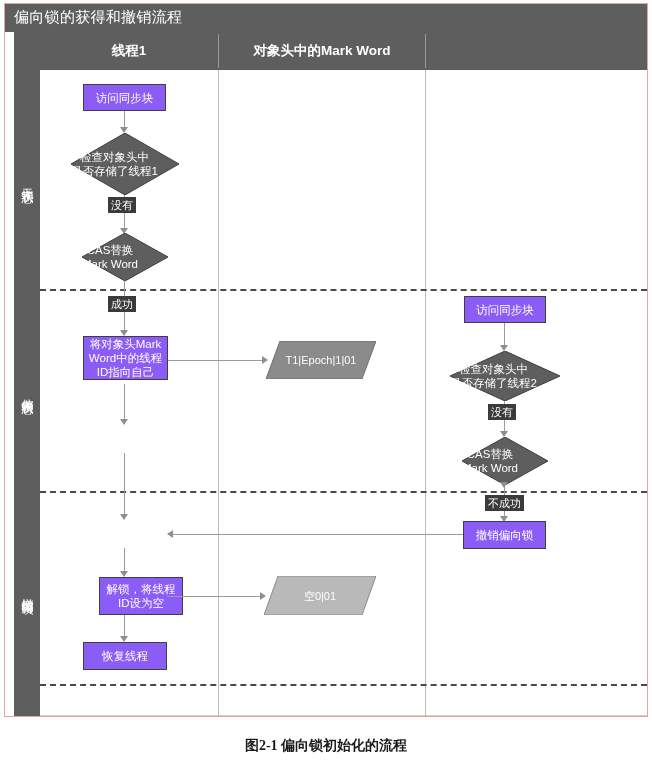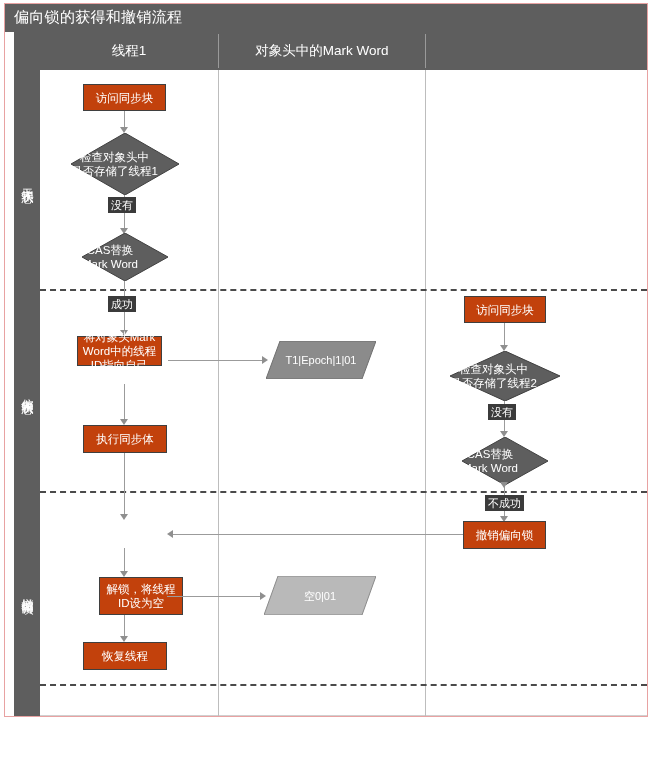--- a/index.html
+++ b/index.html
@@ -15,32 +15,32 @@
 
   
   #leftband{position:absolute;left:14px;top:32px;width:26px;height:684px;background:#5e5e5e;}
   .vlabel{position:absolute;left:14px;width:26px;color:#ffffff;font-size:12px;
           writing-mode:vertical-rl;text-orientation:upright;letter-spacing:1px;
           display:flex;align-items:center;justify-content:center;white-space:nowrap;}
 
   
   #headerrow{position:absolute;left:40px;top:32px;width:607px;height:38px;background:#5e5e5e;}
   .hdrcell{position:absolute;top:32px;height:38px;color:#fff;font-size:13.5px;
-           display:flex;align-items:center;justify-content:center;white-space:nowrap;}
+           display:flex;align-items:center;justify-content:center;white-space:nowrap;font-weight:bold;}
   .hdrsep{position:absolute;top:34px;width:1px;height:34px;background:#9a9a9a;}
 
   
   #lanes{position:absolute;left:40px;top:70px;width:607px;height:646px;background:#ffffff;border-bottom:1px solid #d0d0d0;box-sizing:border-box;}
   .lanesep{position:absolute;width:1px;background:#bdbdbd;}
 
   
   .dashline{position:absolute;left:40px;width:607px;height:0;border-top:2px dashed #4a4a4a;}
 
   
-  .node{position:absolute;background:#c2410c;border:1px solid #3f3f3f;color:#ffffff;
+  .node{position:absolute;background:#8b5cf6;border:1px solid #3f3f3f;color:#ffffff;
         display:flex;align-items:center;justify-content:center;text-align:center;
         font-size:11.5px;line-height:14px;box-sizing:border-box;}
   .diamond{position:absolute;}
   .diamond .dshape{position:absolute;left:0;top:0;width:100%;height:100%;}
   .diamond .dtext{position:absolute;left:0;top:0;width:100%;height:100%;
         display:flex;align-items:center;text-align:center;
         color:#fff;font-size:11.5px;line-height:14px;}
   .para{position:absolute;}
   .para .pshape{position:absolute;left:0;top:0;width:100%;height:100%;}
   .para .ptext{position:absolute;left:0;top:0;width:100%;height:100%;
@@ -119,35 +119,34 @@
     </svg>
     <div class="dtext">
       <div><span>CAS替换</span><br><span>Mark Word</span></div>
     </div>
   </div>
 
   <div class="vline" style="left:124px;top:281px;height:52px;"></div>
   <div class="elabel" style="left:108px;top:296px;">成功</div>
   <div class="arrowdn" style="left:120px;top:330px;"></div>
 
-  <div class="node" style="left:77px;top:336px;width:85px;height:30px;justify-content:center;">
+  <div class="node" style="left:83px;top:336px;width:85px;height:44px;justify-content:center;">
     <div>
       <span>将对象头Mark</span><br>
       <span>Word中的线程</span><br>
       <span>ID指向自己</span>
     </div>
   </div>
 
   <div class="hline" style="left:168px;top:360px;width:96px;"></div>
   <div class="arrowrt" style="left:262px;top:356px;"></div>
 
   <div class="vline" style="left:124px;top:384px;height:38px;"></div>
   <div class="arrowdn" style="left:120px;top:419px;"></div>
 
-  <div class="node" style="left:83px;top:425px;width:84px;height:28px;">执行同步体</div>
 
   <div class="vline" style="left:124px;top:453px;height:65px;"></div>
   <div class="arrowdn" style="left:120px;top:514px;"></div>
 
 
   <div class="vline" style="left:124px;top:548px;height:26px;"></div>
   <div class="arrowdn" style="left:120px;top:571px;"></div>
 
   <div class="node" style="left:99px;top:577px;width:84px;height:38px;">
     <div>
@@ -214,13 +213,14 @@
   <div class="vline" style="left:504px;top:485px;height:35px;"></div>
   <div class="arrowdn" style="left:500px;top:482px;"></div>
   <div class="elabel" style="left:485px;top:495px;">不成功</div>
   <div class="arrowdn" style="left:500px;top:516px;"></div>
 
   <div class="node" style="left:463px;top:521px;width:83px;height:28px;">撤销偏向锁</div>
 
   <div class="hline" style="left:173px;top:534px;width:290px;"></div>
   <div class="arrowlt" style="left:167px;top:530px;"></div>
 
+  <div id="caption">图2-1  偏向锁初始化的流程</div>
 </div>
 
 </body></html>

